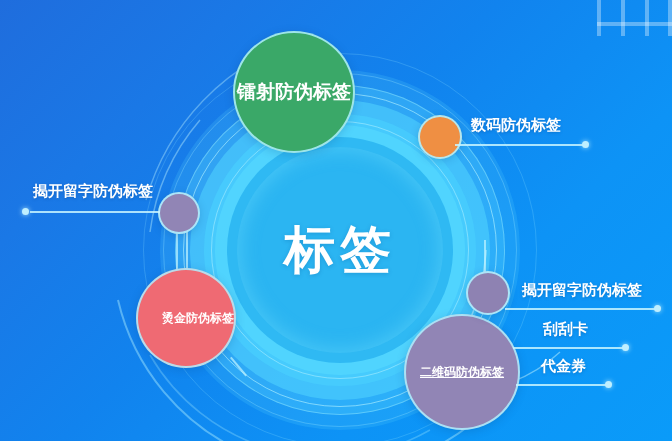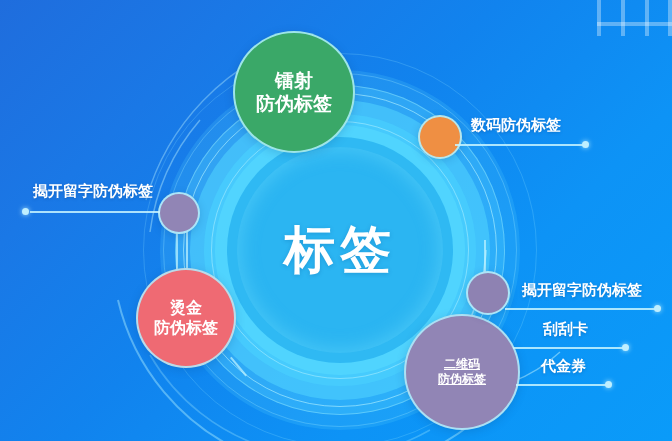--- a/index.html
+++ b/index.html
@@ -40,30 +40,30 @@
   .arc-d{width:392px;height:392px;border-color:rgba(150,230,255,.22);}
 
   .hub-label{
     position:absolute;left:50%;top:50%;transform:translate(-50%,-50%);
     color:#ffffff;font-size:51px;font-weight:bold;letter-spacing:5px;
     white-space:nowrap;text-shadow:0 1px 4px rgba(0,70,140,.25);
   }
 
   
   .node{
-    position:absolute;border-radius:50%;display:flex;flex-direction:column;
+    position:absolute;border-radius:50%;display:flex;flex-direction:row;
     align-items:center;justify-content:center;color:#fff;text-align:center;
     box-sizing:border-box;border:2.5px solid rgba(175,240,255,.85);
     box-shadow:0 2px 10px rgba(0,50,110,.18);
     line-height:1.22;font-weight:bold;
   }
   .node span{display:block;white-space:nowrap;}
 
   .node-green{left:233px;top:31px;width:122px;height:122px;background:#3aa868;font-size:19px;}
-  .node-red{left:136px;top:268px;width:100px;height:100px;background:#ef6a73;font-size:16px;}
+  .node-red{left:136px;top:268px;width:100px;height:100px;background:#ef6a73;font-size:12px;justify-content:flex-end;}
   .node-qr{left:404px;top:314px;width:116px;height:116px;background:#9185b5;font-size:12px;text-decoration:underline;}
 
   .dotnode{
     position:absolute;border-radius:50%;
     border:2.5px solid rgba(175,240,255,.9);box-sizing:border-box;
     box-shadow:0 2px 8px rgba(0,50,110,.18);
   }
   .node-orange{left:418px;top:115px;width:44px;height:44px;background:#ef8f43;}
   .node-purple-left{left:158px;top:192px;width:42px;height:42px;background:#9185b5;}
   .node-purple-top{left:466px;top:271px;width:44px;height:44px;background:#8e82b2;}

